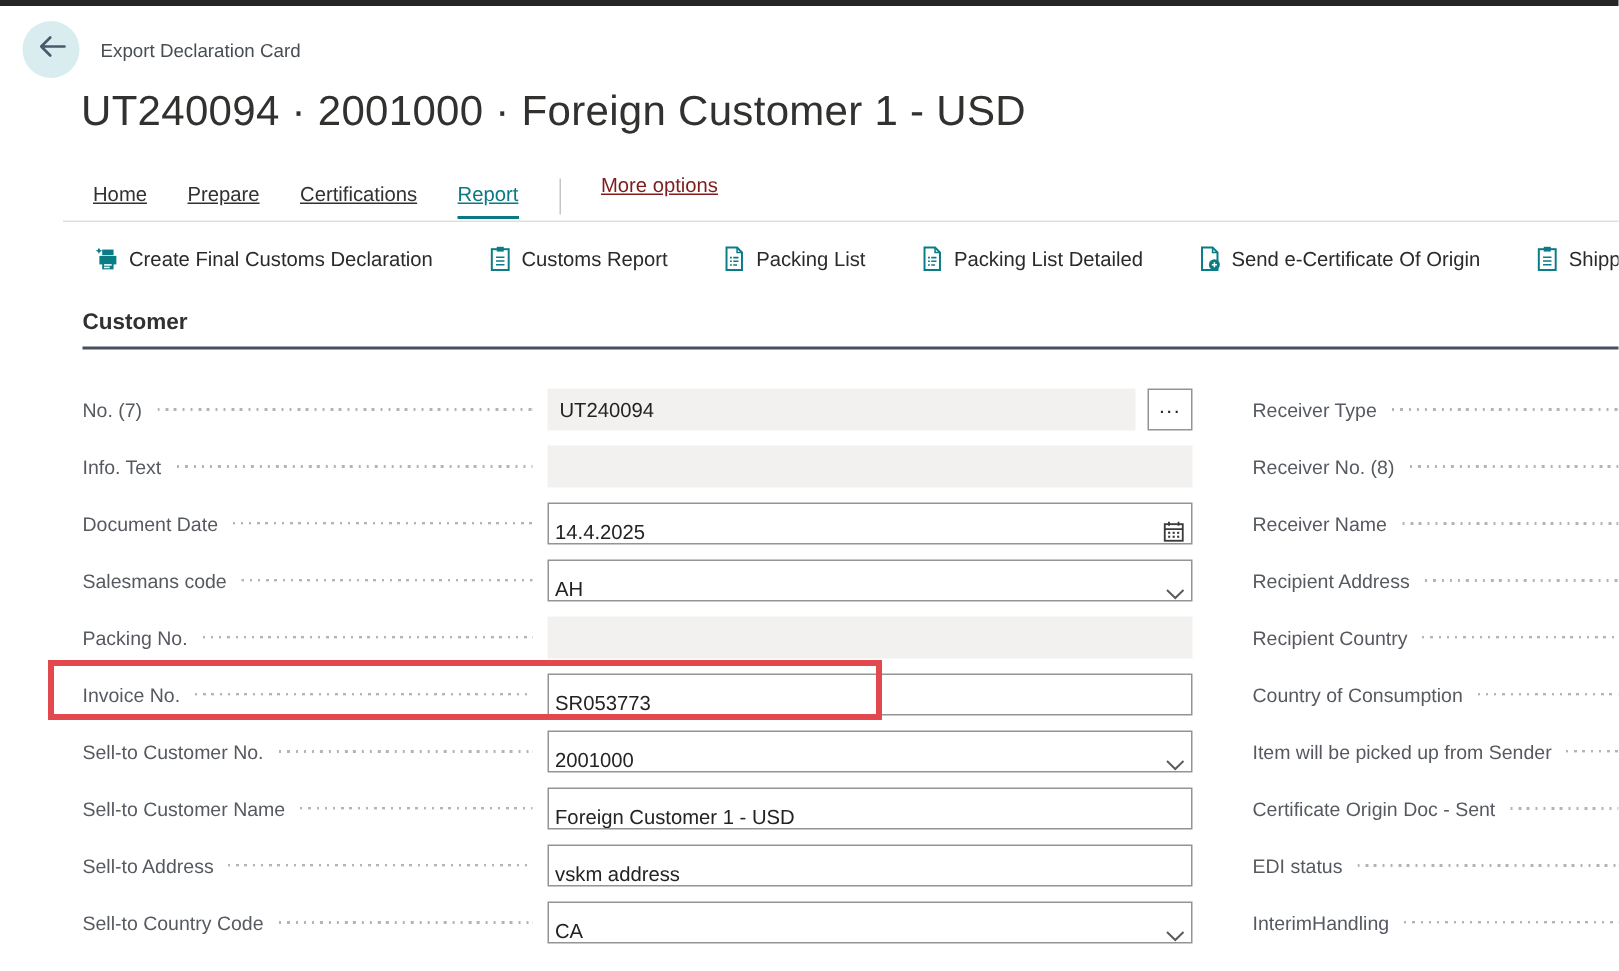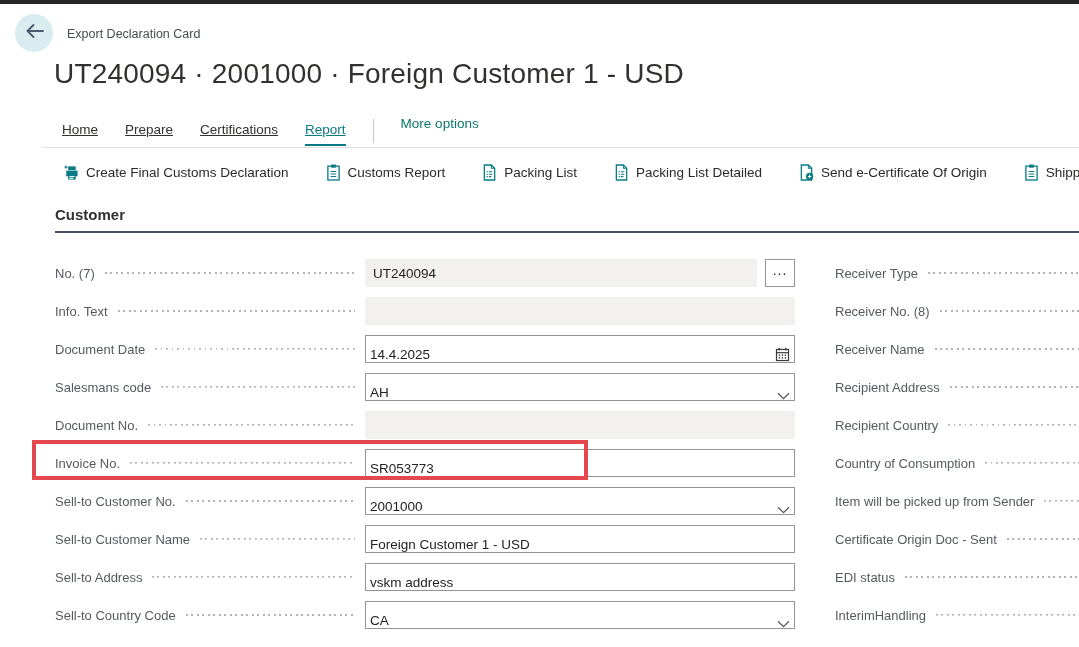--- a/index.html
+++ b/index.html
@@ -12,21 +12,21 @@
   .back-btn{position:absolute;left:15px;top:14px;width:38px;height:38px;border-radius:50%;
     background:#d9edf0;display:flex;align-items:center;justify-content:center;cursor:pointer;}
   .caption{position:absolute;left:67px;top:27px;font-size:12.5px;color:#474d52;}
   .page-title{position:absolute;left:54px;top:58px;font-size:28px;font-weight:300;
     color:#32312f;letter-spacing:.2px;white-space:nowrap;}
   .tabs{position:absolute;left:62px;top:116px;height:30px;display:flex;gap:27px;
     align-items:stretch;font-size:13.5px;}
   .tab{display:flex;align-items:center;color:#323130;cursor:pointer;border-bottom:2px solid transparent;padding-bottom:2px;text-decoration:underline;}
   .tab.active{color:#0a7983;border-bottom-color:#0a7983;text-align:right;}
   .tab-divider{width:1px;background:#c8c6c4;margin:3px 0;}
-  .more-options{display:flex;align-items:center;color:#0f766e;cursor:pointer;padding-bottom:16px;}
+  .more-options{display:flex;align-items:center;color:#7f1d1d;cursor:pointer;padding-bottom:16px;text-decoration:underline;}
   .tabs-rule{position:absolute;left:42px;right:0;top:147px;height:1px;background:#e1dfdd;}
   .toolbar{position:absolute;left:62px;top:156px;right:0;height:32px;display:flex;gap:37px;
     align-items:center;overflow:hidden;white-space:nowrap;}
   .tb-btn{display:flex;align-items:center;gap:7px;font-size:13.5px;color:#2b2a29;cursor:pointer;flex:none;}
   .tb-btn .icon{display:flex;align-items:center;}
   .section-title{position:absolute;left:55px;top:206px;font-size:15px;font-weight:700;color:#323130;}
   .section-rule{position:absolute;left:55px;right:0;top:231px;height:2px;background:#475063;}
   .form{position:absolute;left:0;top:254px;right:0;bottom:0;}
   .col-left{position:absolute;left:55px;top:0;width:740px;}
   .col-right{position:absolute;left:835px;top:0;right:0;overflow:hidden;}
@@ -197,21 +197,21 @@
             <span class="val">AH</span>
             <span style="display: flex; align-items: center;">
               <svg width="13" height="8" viewBox="0 0 13 8" fill="none">
                 <path d="M1 1.3l5.5 5.4L12 1.3" stroke="#5a5a5a" stroke-width="1.3"></path>
               </svg>
             </span>
           </div>
         </div>
       </div>
       <div class="row">
-        <span class="f-label">Document No.</span>
+        <span class="f-label">Packing No.</span>
         <span class="leader"></span>
         <div class="fieldwrap">
           <div class="disabled-field">
             <span class="val"></span>
           </div>
         </div>
       </div>
       <div class="row">
         <span class="f-label">Invoice No.</span>
         <span class="leader"></span>

